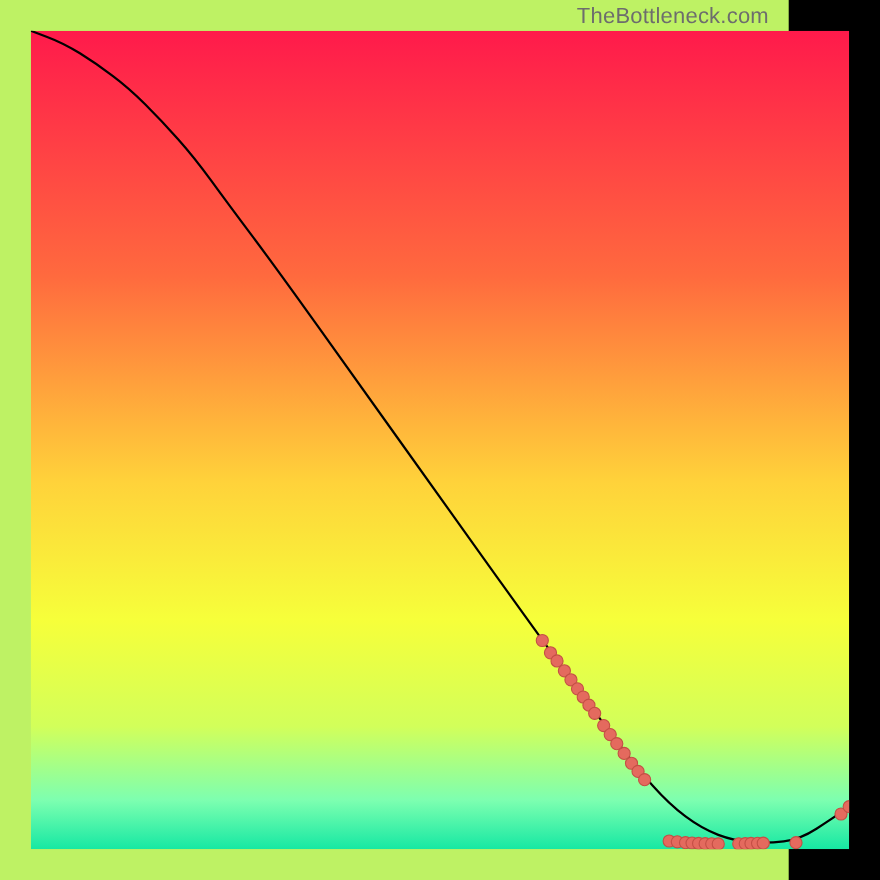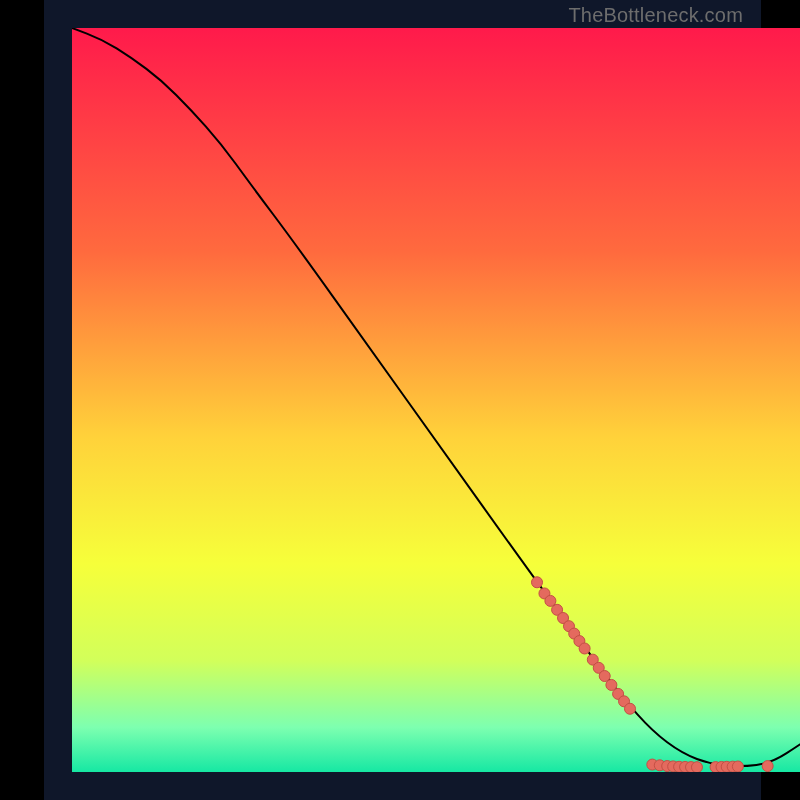--- a/index.html
+++ b/index.html
@@ -8,22 +8,21 @@
     width: 800px;
     height: 800px;
     background: #000;
     font-family: Arial, Helvetica, sans-serif;
     overflow: hidden;
   }
   .wrap {
     position: relative;
     width: 717px;
     height: 800px;
-    background: #0f172a;
-    margin-left: 44px;
+    background: #bef264;
   }
   .watermark {
     position: absolute;
     top: 4px;
     right: 18px;
     color: #6d6d6d;
     font-size: 20px;
     font-weight: 400;
     letter-spacing: 0.2px;
     user-select: none;

